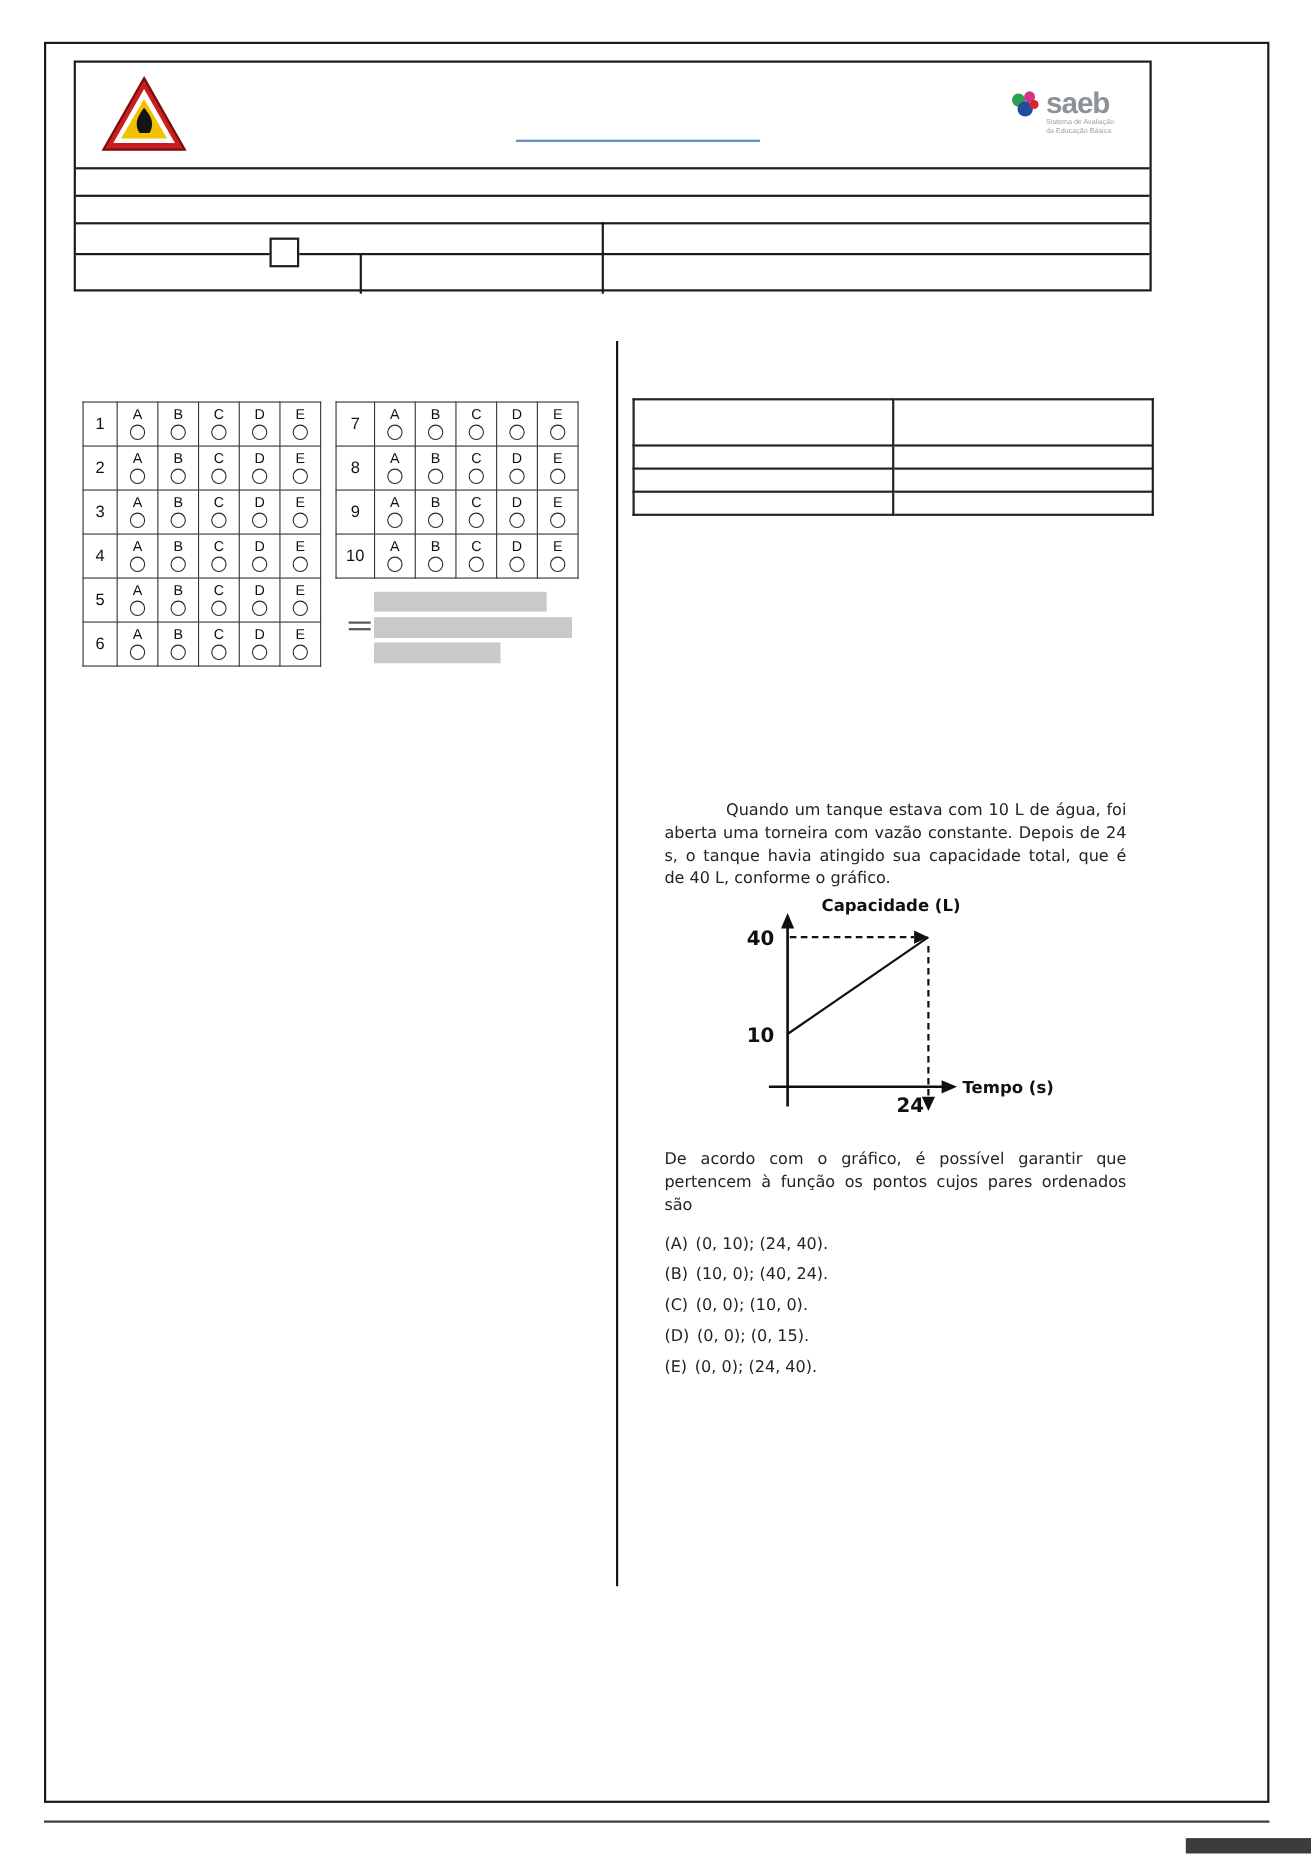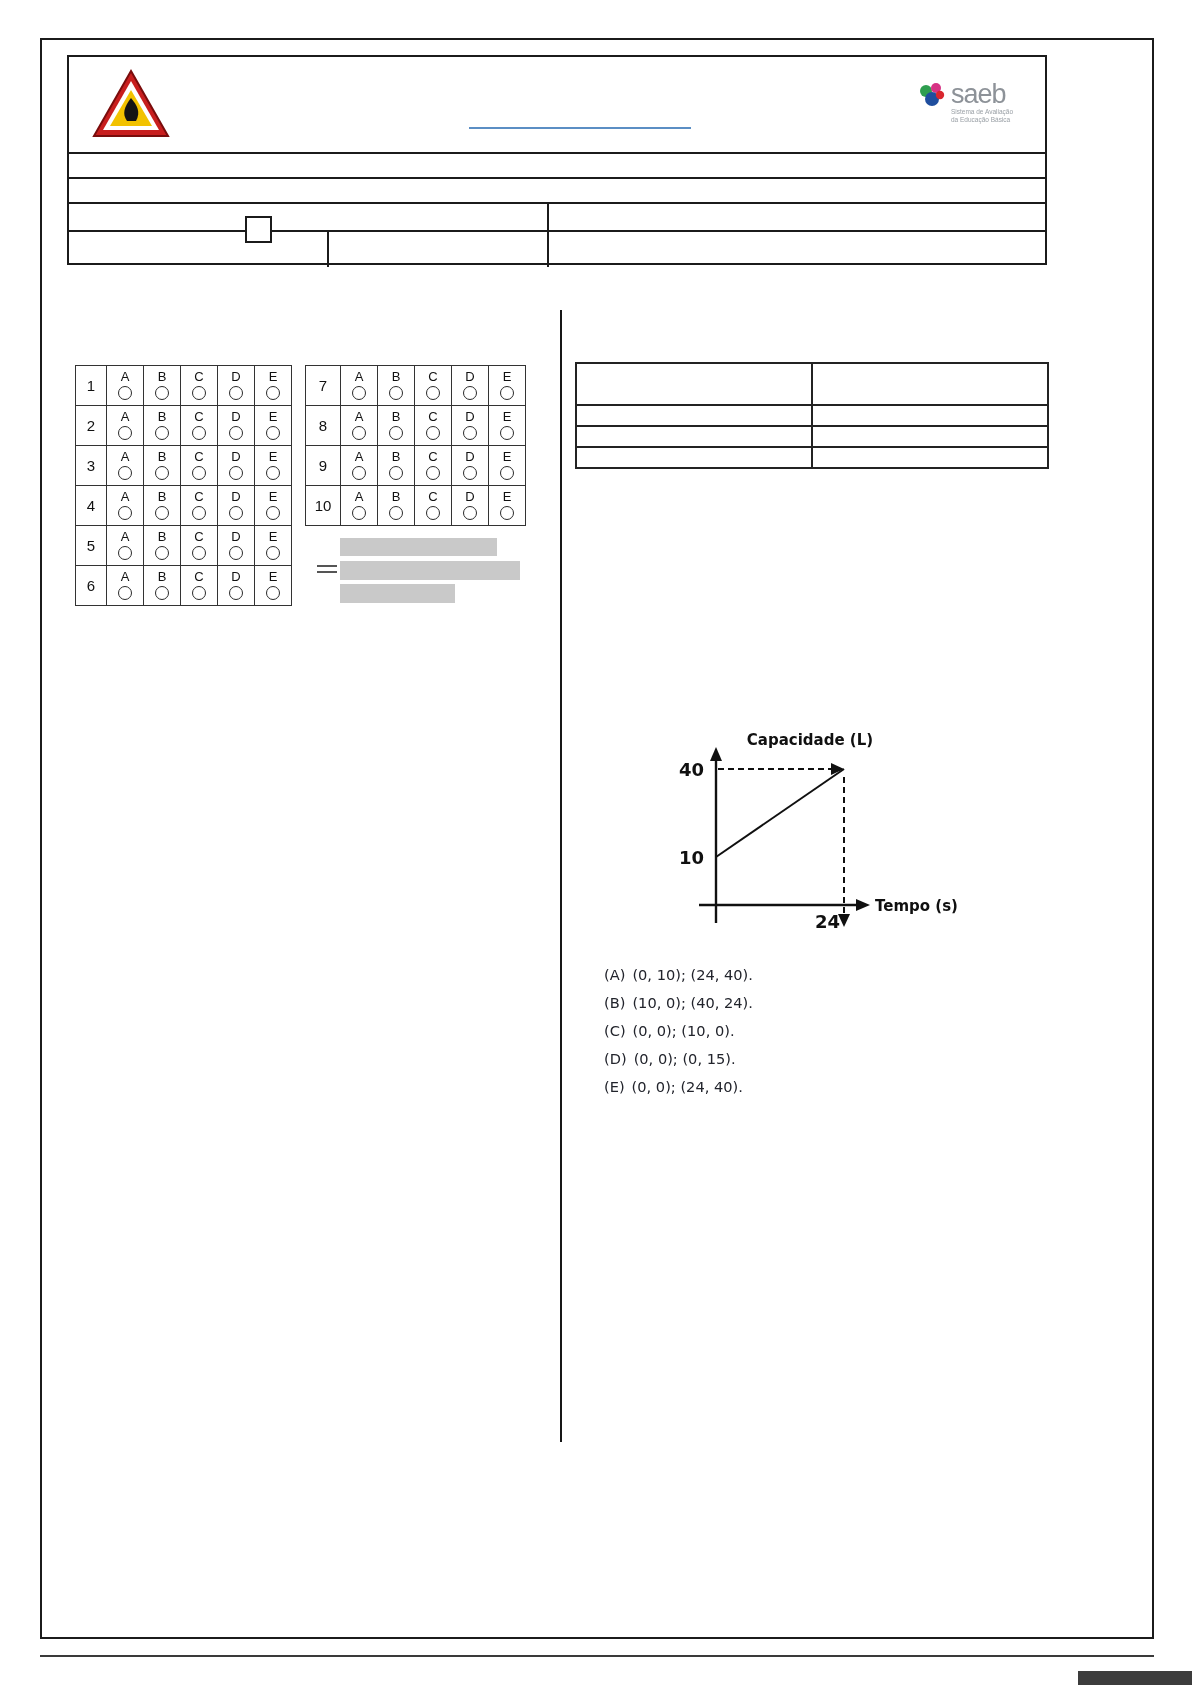--- a/index.html
+++ b/index.html
@@ -35,21 +35,21 @@
     width: 27px; height: 27px;
     border: 2px solid #1b1b1b; background: #fff; z-index: 3;
   }
   .school-logo { position: absolute; left: 22px; top: 11px; width: 80px; height: 76px; }
   .header-underline {
     position: absolute; left: 400px; top: 70px; width: 222px; height: 0;
     border-bottom: 2px solid #5b8ec4;
   }
   .saeb { position: absolute; right: 32px; top: 24px; display: flex; align-items: flex-start; gap: 4px; }
   .saeb-word {
-    font-size: 27px; font-weight: 400; color: #8d9298;
+    font-size: 27px; font-weight: 700; color: #8d9298;
     letter-spacing: -1px; line-height: 26px;
   }
   .saeb-sub { font-size: 6.5px; color: #9aa0a6; line-height: 8px; margin-top: 1px; }
 
   
   table.answers { position: absolute; border-collapse: collapse; background: #fff; }
   #grid-left  { left: 75px;  top: 365px; }
   #grid-right { left: 305px; top: 365px; }
   table.answers td {
     border: 1.5px solid #333; padding: 0;
@@ -419,20 +419,21 @@
       <td></td>
       <td></td>
     </tr>
   </tbody>
     </table>
 
   <div id="divider"></div>
 
   <div id="qcol">
 
+    <p class="para" id="intro">Quando um tanque estava com 10 L de água, foi aberta uma torneira com vazão constante. Depois de 24 s, o tanque havia atingido sua capacidade total, que é de 40 L, conforme o gráfico.</p>
 
     <div class="graph-wrap">
       <svg class="graph" width="420" height="224" viewBox="0 0 420 224">
         <text class="g-title" x="206" y="18" text-anchor="middle">Capacidade (L)</text>
 
         <line x1="112" y1="196" x2="112" y2="30"></line>
         <polygon points="112,20 106,34 118,34"></polygon>
         <line x1="95" y1="178" x2="254" y2="178"></line>
         <polygon points="266,178 252,172 252,184"></polygon>
 
@@ -443,20 +444,21 @@
 
         <line class="dash" x1="114" y1="42" x2="227" y2="42"></line>
         <polygon points="240,42 227,36 227,48"></polygon>
         <line class="dash" x1="240" y1="50" x2="240" y2="188"></line>
         <polygon points="240,200 234,187 246,187"></polygon>
 
         <line class="series" x1="112" y1="130" x2="240" y2="42"></line>
       </svg>
     </div>
 
+    <p class="para" id="prompt">De acordo com o gráfico, é possível garantir que pertencem à função os pontos cujos pares ordenados são</p>
 
     <div id="question-options">
         <div class="opt-row">
           <span class="opt-label">(A)</span>
           <span class="opt-text">(0, 10); (24, 40).</span>
         </div>
         <div class="opt-row">
           <span class="opt-label">(B)</span>
           <span class="opt-text">(10, 0); (40, 24).</span>
         </div>

